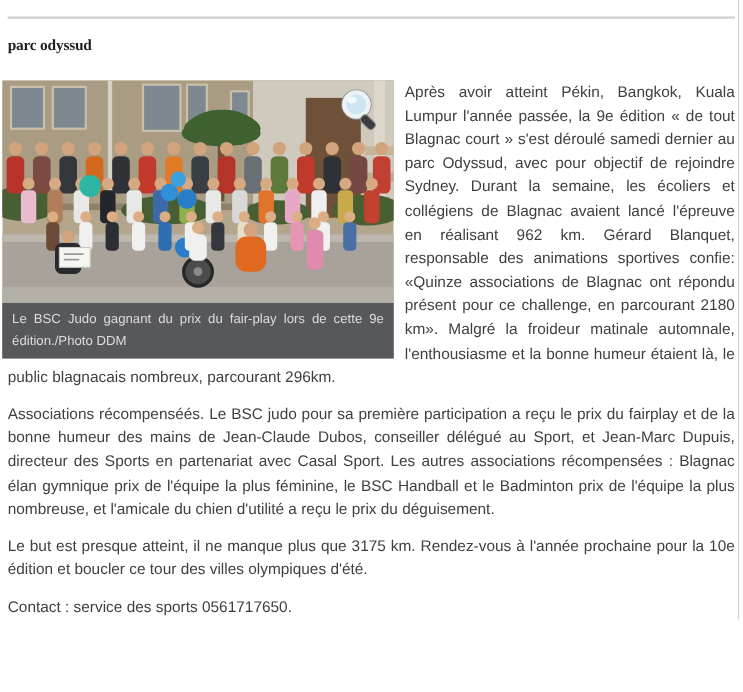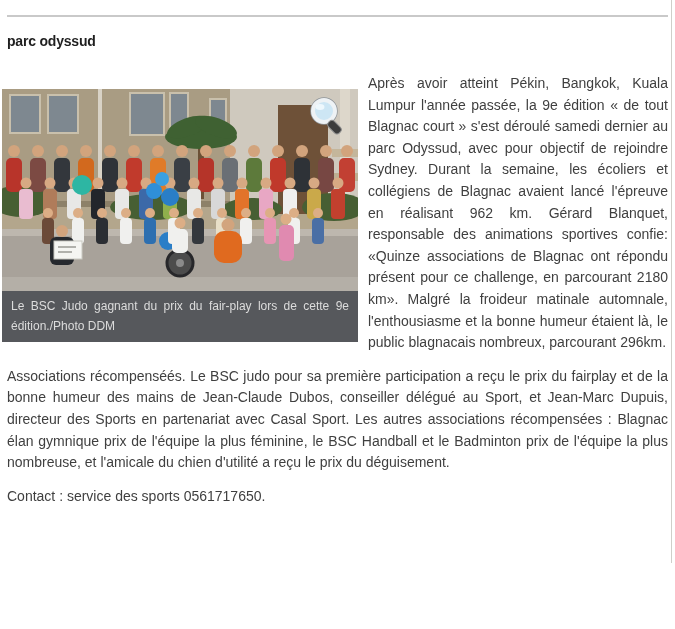--- a/index.html
+++ b/index.html
@@ -13,29 +13,29 @@
     font-size:22px;font-weight:400;color:#3a3a3a;
     margin:8px 0 0 0;line-height:28px;letter-spacing:.2px;
   }
   .rule{border:0;border-top:1px solid #c9c9c9;height:0;margin:0;}
   .rule-top{margin-top:15px;}
   .meta{
     font-size:11px;color:#8f8f8f;padding:11px 0 10px 0;line-height:13px;
   }
   h2.subhead{
     font-size:14px;font-weight:bold;color:#1f1f1f;margin:16px 0 0 0;line-height:17px;
-    font-family:Liberation Sans, sans-serif;letter-spacing:-.2px;
+    font-family:Liberation Serif, serif;letter-spacing:-.2px;
   }
   .article{margin-top:23px;}
   .article p{
     font-size:14px;line-height:21.6px;text-align:justify;
     margin:0 0 12px 0;color:#3f3f3f;
   }
   .figure{
-    float:left;width:356px;margin:16px 10px 6px -5px;
+    float:left;width:356px;margin:0 10px 6px -5px;
   }
   .photo{width:356px;height:202px;position:relative;display:block;overflow:hidden;}
   .photo svg.scene{display:block;}
   .zoom-btn{
     position:absolute;top:6px;right:10px;width:42px;height:42px;cursor:pointer;
   }
   .caption{
     background:#56585c;color:#dcdcdc;font-size:12px;line-height:20px;
     padding:5px 9px 6px 9px;text-align:justify;
   }
@@ -225,18 +225,19 @@
             <ellipse cx="14" cy="12" rx="4.5" ry="3" fill="#f2fafe" opacity="0.9"></ellipse>
             <rect x="26" y="24" width="15" height="8" rx="3.5" transform="rotate(45 26 24)" fill="#3c3c3c" stroke="#8b8b8b" stroke-width="1"></rect>
           </svg>
         </div>
       </div>
       <div class="caption">Le BSC Judo gagnant du prix du fair-play lors de cette 9e édition./Photo DDM</div>
     </div>
 
     <p>Après avoir atteint Pékin, Bangkok, Kuala Lumpur l'année passée, la 9e édition « de tout Blagnac court » s'est déroulé samedi dernier au parc Odyssud, avec pour objectif de rejoindre Sydney. Durant la semaine, les écoliers et collégiens de Blagnac avaient lancé l'épreuve en réalisant 962 km. Gérard Blanquet, responsable des animations sportives confie: «Quinze associations de Blagnac ont répondu présent pour ce challenge, en parcourant 2180 km». Malgré la froideur matinale automnale, l'enthousiasme et la bonne humeur étaient là, le public blagnacais nombreux, parcourant 296km.</p>
     <p>Associations récompenséés. Le BSC judo pour sa première participation a reçu le prix du fairplay et de la bonne humeur des mains de Jean-Claude Dubos, conseiller délégué au Sport, et Jean-Marc Dupuis, directeur des Sports en partenariat avec Casal Sport. Les autres associations récompensées : Blagnac élan gymnique prix de l'équipe la plus féminine, le BSC Handball et le Badminton prix de l'équipe la plus nombreuse, et l'amicale du chien d'utilité a reçu le prix du déguisement.</p>
+    <p>Le but est presque atteint, il ne manque plus que 3175 km. Rendez-vous à l'année prochaine pour la 10e édition et boucler ce tour des villes olympiques d'été.</p>
     <p>Contact : service des sports 0561717650.</p>
 
   </div>
 </div>
 
 <div class="right-border"></div>
 
 </body></html>

